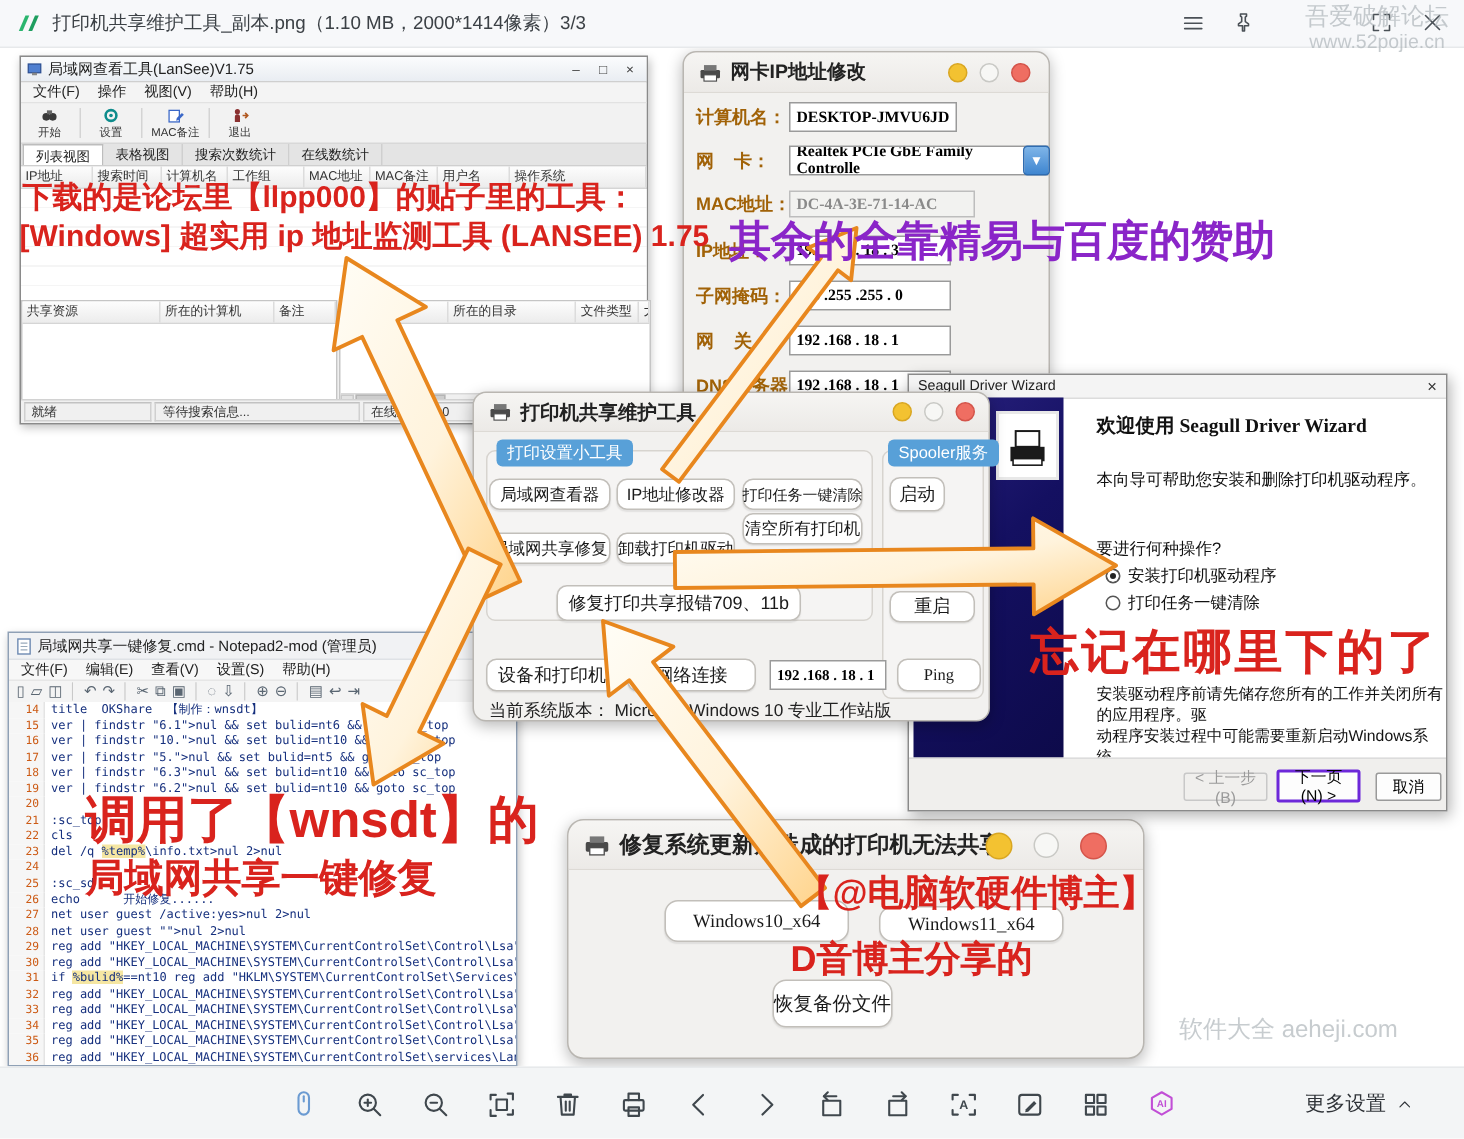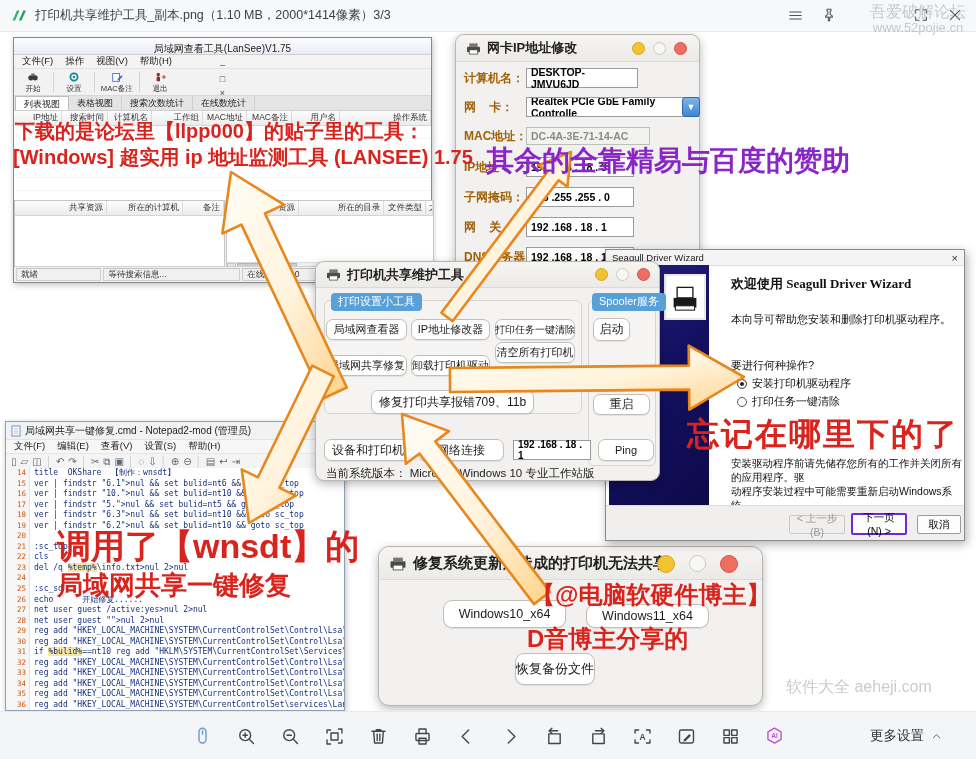--- a/index.html
+++ b/index.html
@@ -22,37 +22,37 @@
   .mac-title{height:26px;display:flex;align-items:center;padding:0 10px;gap:6px;border-bottom:1px solid #dddad5;border-radius:9px 9px 0 0;background:linear-gradient(#f6f5f3,#eceae7);}
   .mac-title .t{font-weight:bold;font-size:13px;color:#222;white-space:nowrap;}
   .lights{position:absolute;display:flex;gap:8px;}
   .lt{border-radius:50%;box-sizing:border-box;}
   .lt.y{background:#f3c231;border:1px solid #d9a621}
   .lt.w{background:#f7f7f5;border:1px solid #c9c9c5}
   .lt.r{background:#ef6e62;border:1px solid #d4544a}
   .soft-btn{position:absolute;background:#fff;border:1px solid #c2bfba;border-radius:7px;display:flex;align-items:center;justify-content:center;font-size:11px;color:#1a1a1a;box-shadow:0 1px 1px rgba(0,0,0,.08);cursor:pointer;white-space:nowrap;}
   .badge{position:absolute;background:#58a0d8;color:#fff;font-size:11px;padding:1px 7px 2px;border-radius:4px;z-index:2;white-space:nowrap;}
   .groupbox{position:absolute;border:1px solid #d7d4cf;border-radius:6px;background:rgba(255,255,255,.25);}
-  .mono{font-family:Liberation Sans, sans-serif;}
+  .mono{font-family:Liberation Serif, serif;}
   
   #lansee{left:13px;top:5px;width:419px;height:246px;background:#f0f0f0;border:1px solid #8a8a8a;box-shadow:1px 2px 6px rgba(0,0,0,.25);font-size:10px;}
-  #ls-title{height:16px;background:linear-gradient(#fbfcfd,#e9edf2);display:flex;align-items:center;padding:0 4px;gap:4px;border-bottom:1px solid #cfcfcf;flex-direction:column;}
+  #ls-title{height:16px;background:linear-gradient(#fbfcfd,#e9edf2);display:flex;align-items:center;padding:0 4px;gap:4px;border-bottom:1px solid #cfcfcf;}
   #ls-title .t{font-size:10px;color:#222;flex:1;}
   .ls-ctl{font-size:9px;color:#444;width:14px;text-align:center;cursor:pointer;}
   #ls-menu{height:13px;display:flex;gap:2px;padding-left:3px;background:#f4f4f4;border-bottom:1px solid #e2e2e2;}
   #ls-menu span{font-size:9.5px;color:#222;padding:0 5px;cursor:pointer;}
   #ls-tools{height:26px;display:flex;align-items:center;background:#f2f2f2;border-bottom:1px solid #d8d8d8;padding-left:4px;}
   .ls-tool{width:30px;display:flex;flex-direction:column;align-items:center;gap:0;cursor:pointer;}
   .ls-tool .lbl{font-size:8px;color:#333;transform:scale(.95);white-space:nowrap;}
   .tsep{width:1px;height:20px;background:#d4d4d4;margin:0 5px;}
   #ls-tabs{height:14px;display:flex;background:#e4e4e4;border-bottom:1px solid #cfcfcf;padding-left:1px;}
   #ls-tabs span{font-size:9px;color:#222;padding:1px 8px 0;border-right:1px solid #cfcfcf;background:#e4e4e4;cursor:pointer;}
   #ls-tabs span:first-child{background:#fff;border:1px solid #bdbdbd;border-bottom:none;}
   .hdr-row{display:flex;background:linear-gradient(#fdfdfd,#ececec);border-bottom:1px solid #d5d5d5;}
-  .hdr-row span{font-size:8.5px;color:#333;padding:1px 3px;border-right:1px solid #dcdcdc;box-sizing:border-box;white-space:nowrap;overflow:hidden;text-align:right;}
+  .hdr-row span{font-size:8.5px;color:#333;padding:1px 3px;border-right:1px solid #dcdcdc;box-sizing:border-box;white-space:nowrap;overflow:hidden;}
   #ls-cols span:nth-child(1){width:48px}#ls-cols span:nth-child(2){width:46px}#ls-cols span:nth-child(3){width:44px}
   #ls-cols span:nth-child(4){width:51px}#ls-cols span:nth-child(5){width:44px}#ls-cols span:nth-child(6){width:45px}
   #ls-cols span:nth-child(7){width:48px}#ls-cols span:nth-child(8){flex:1}
   #ls-list{height:80px;background:#fff;border-bottom:1px solid #d5d5d5;
     background-image:repeating-linear-gradient(#fff 0 12px,#f5f5f5 12px 13px);}
   .share-panel{position:absolute;background:#fff;border:1px solid #c5c5c5;}
   #lp-cols span:nth-child(1){width:92px}#lp-cols span:nth-child(2){width:76px}#lp-cols span:nth-child(3){flex:1}
   #rp-cols span:nth-child(1){width:76px}#rp-cols span:nth-child(2){width:90px}#rp-cols span:nth-child(3){width:44px}#rp-cols span:nth-child(4){flex:1}
   .hscroll{position:absolute;left:0;right:0;bottom:0;height:8px;background:#f0f0f0;border-top:1px solid #d9d9d9;display:flex;}
   .hs-btn{width:9px;height:7px;background:#e3e3e3;border:1px solid #c9c9c9;box-sizing:border-box;}

